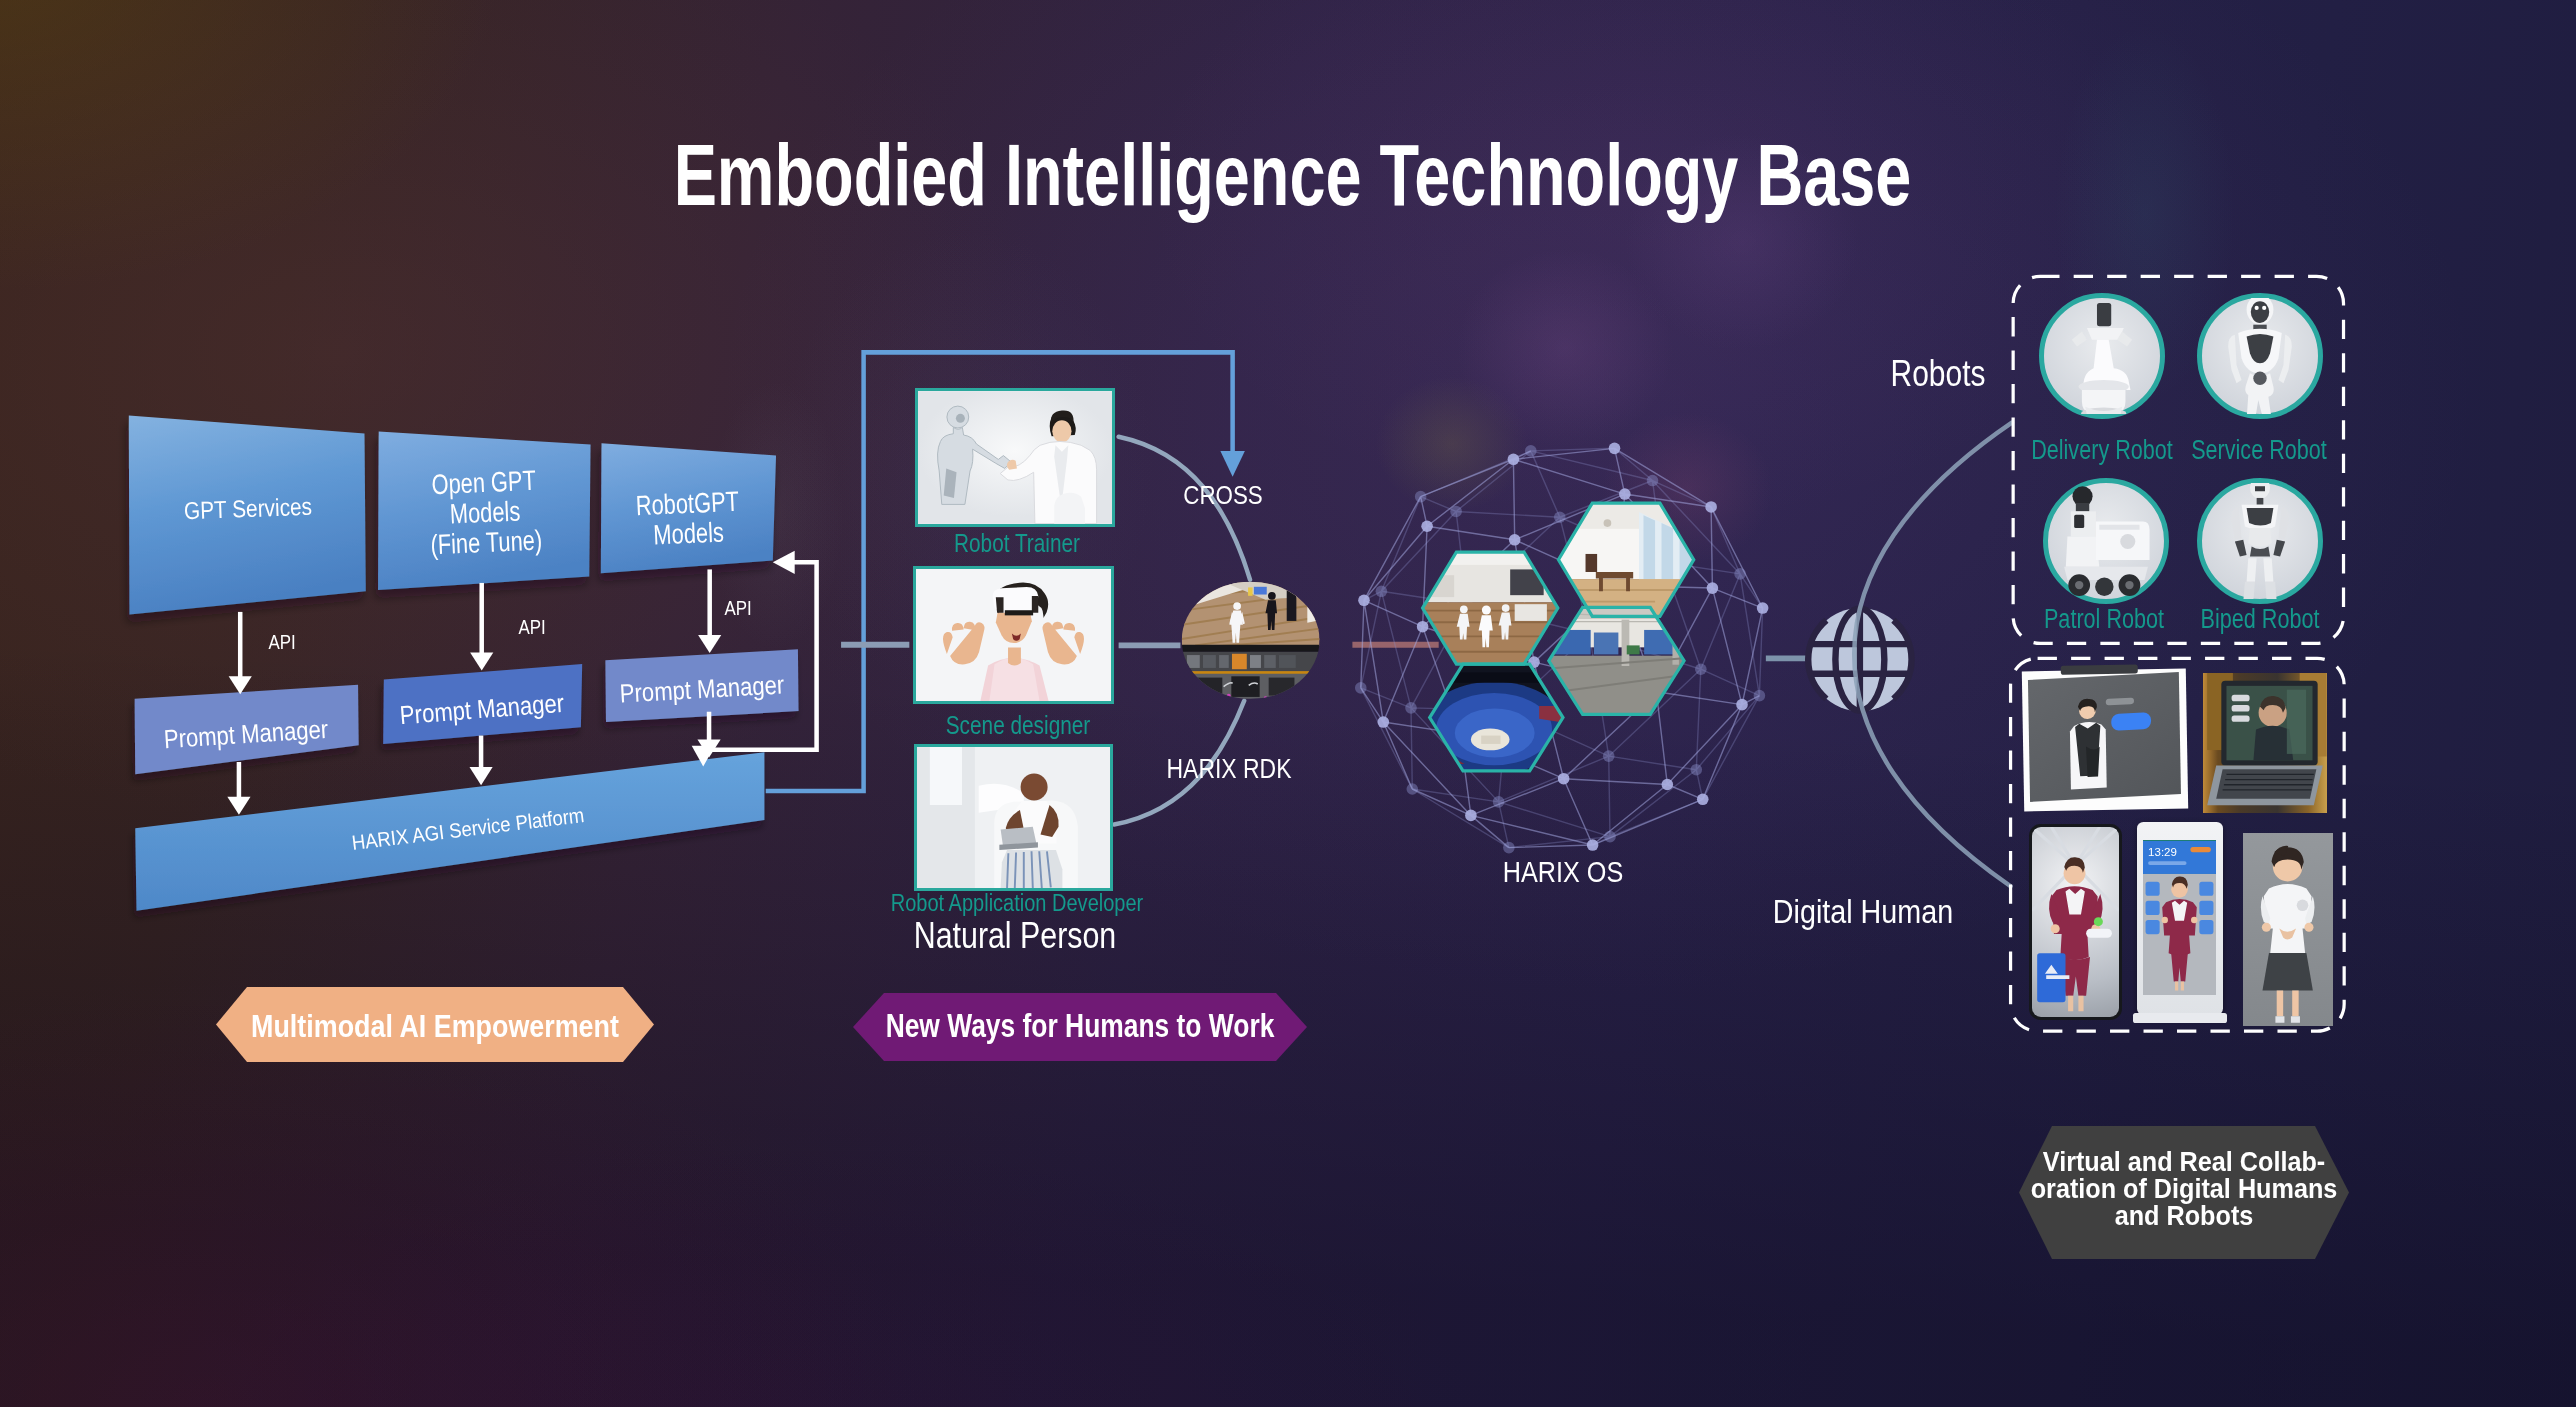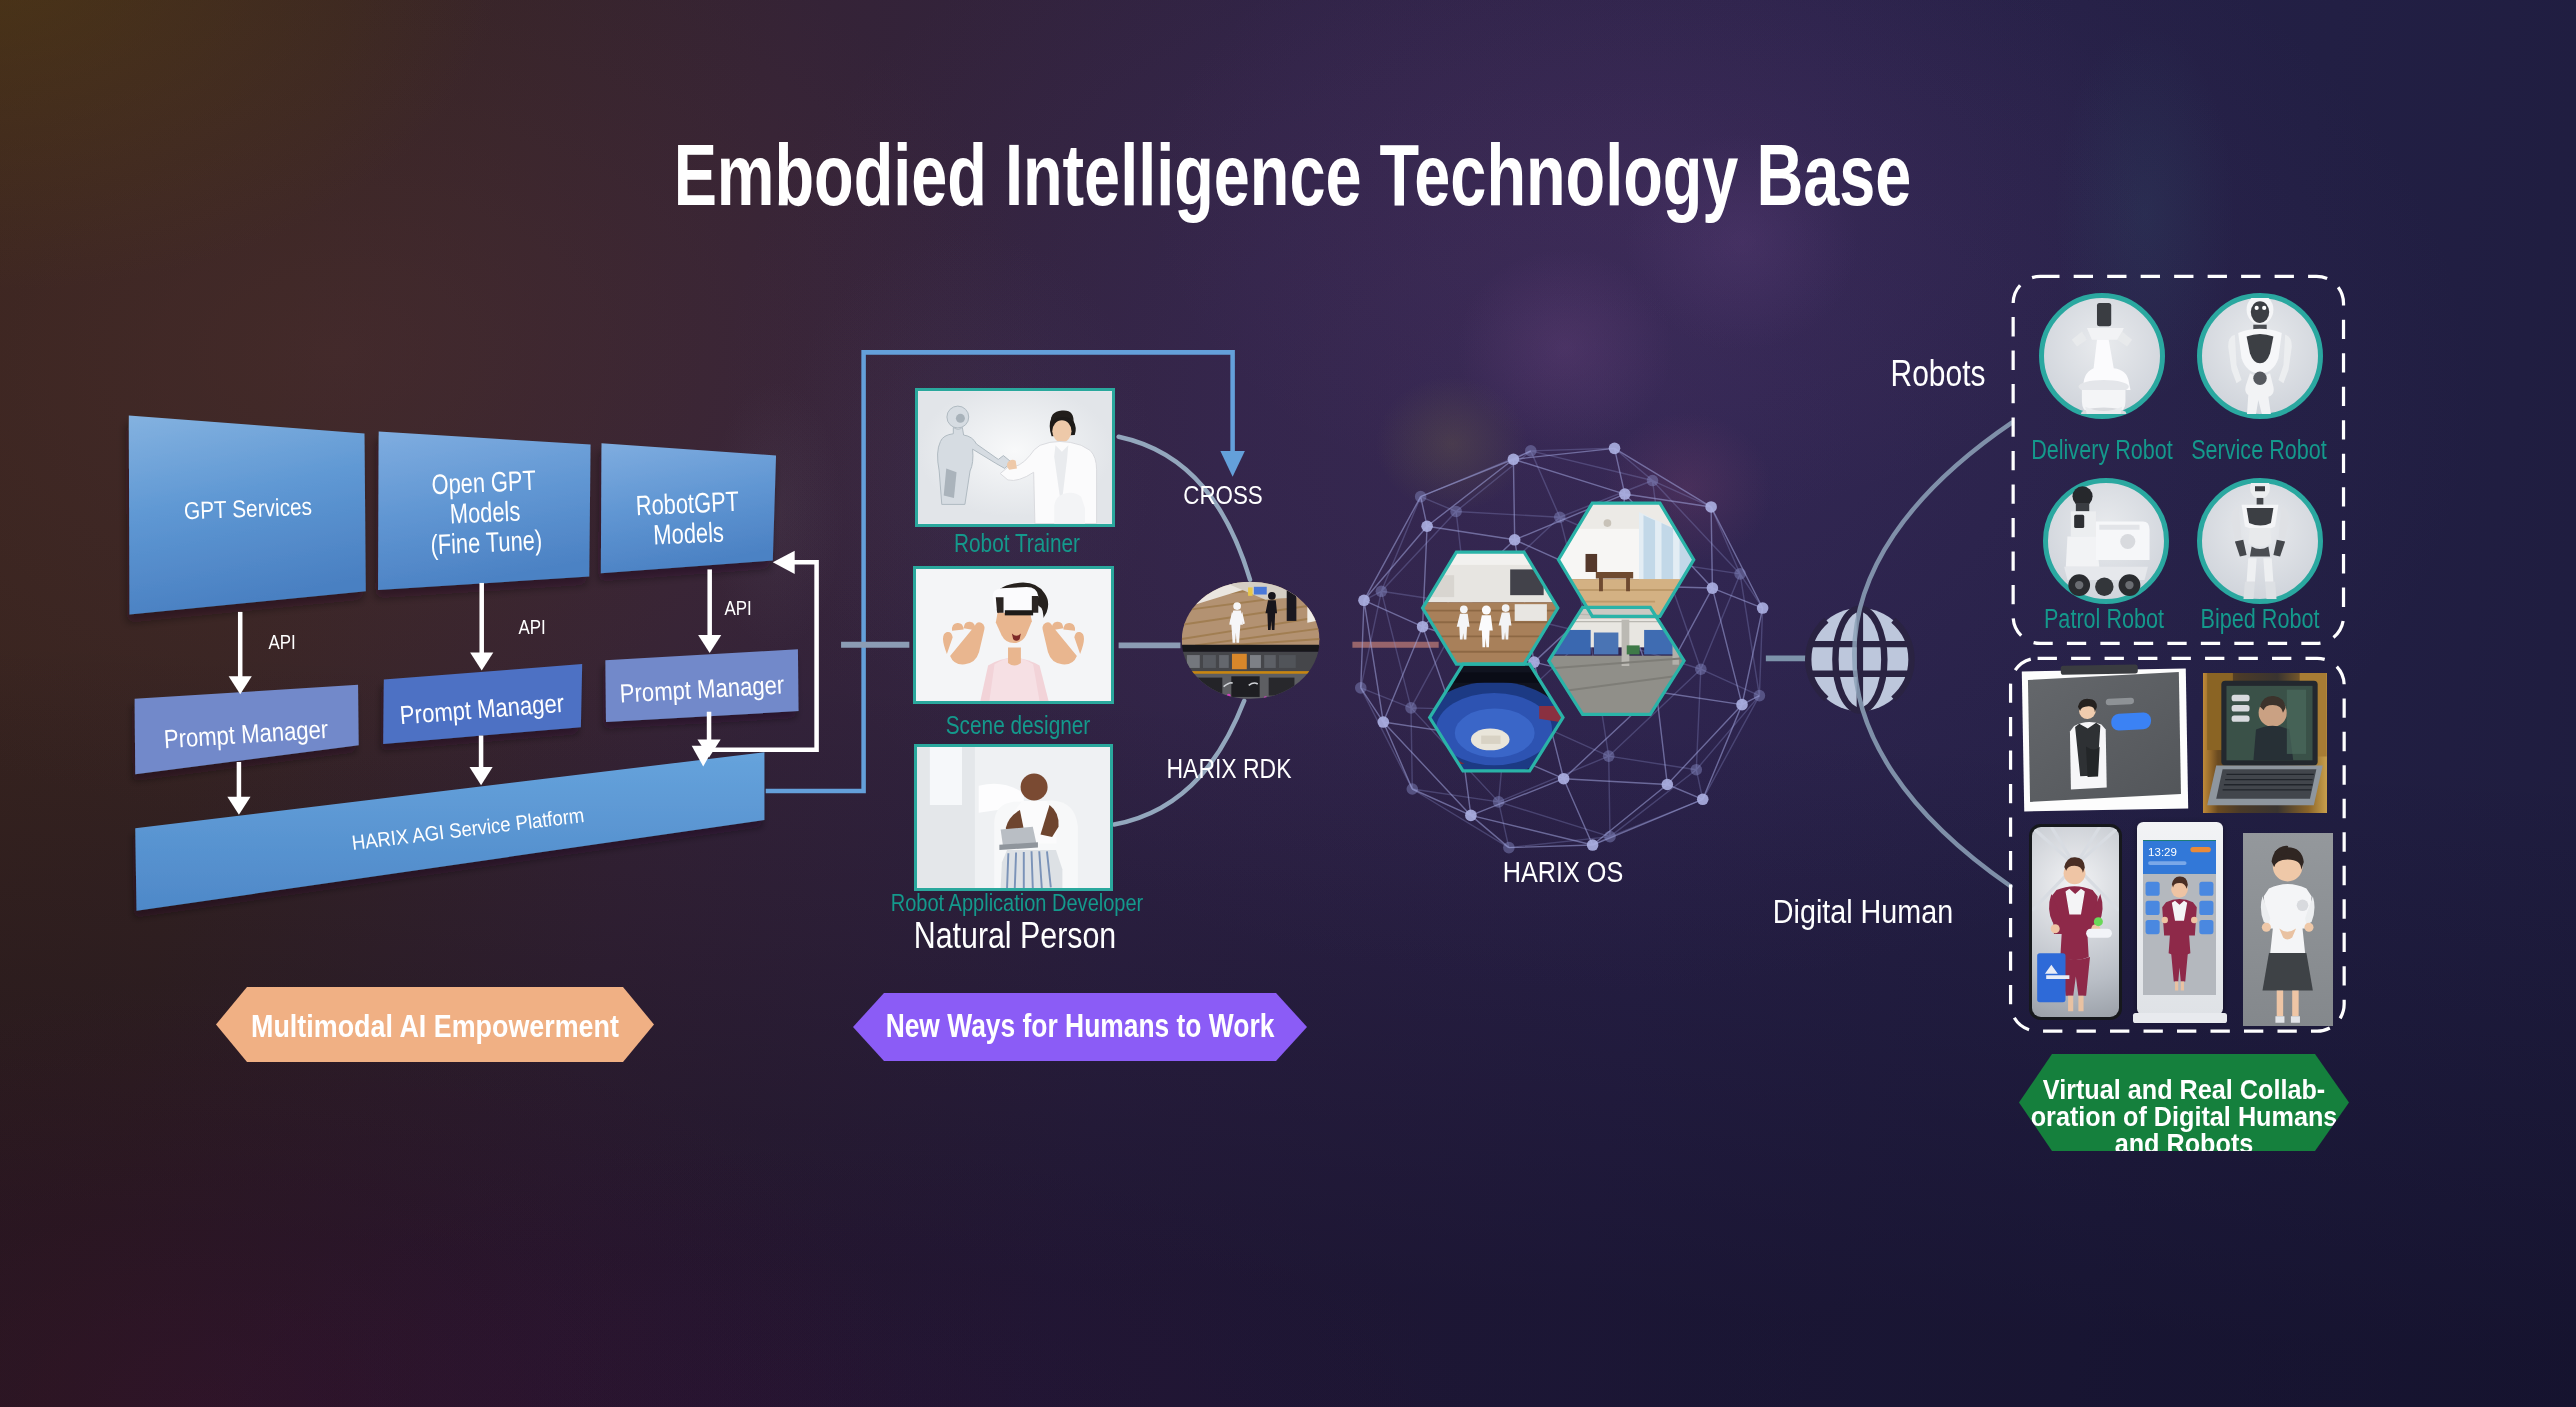--- a/index.html
+++ b/index.html
@@ -557,19 +557,19 @@
     <circle cx="92" cy="112" r="9" fill="#d8dade"></circle>
     <path d="M40 186 h58 l10 58 h-78 Z" fill="#3e4246"></path>
     <path d="M52 244 h10 v40 h-10 Z m24 0 h10 v40 h-10 Z" fill="#eec5a5"></path>
     <path d="M50 284 h14 v10 h-14 Z m24 0 h14 v10 h-14 Z" fill="#e2e4e8"></path>
   </svg>
 </div>
 
 <div class="abs" style="left:216px;top:987px;width:438px;height:75px;background:#f0b084;clip-path:polygon(31px 0,407px 0,100% 50%,407px 100%,31px 100%,0 50%);filter:drop-shadow(0 5.2px 16.7px rgba(140,170,255,0.45))">
   <div class="txt" style="left:50%;margin-left:-515px;top:21px;font-size:32px;font-weight:bold;transform:scaleX(0.84)">Multimodal AI Empowerment</div>
 </div>
-<div class="abs" style="left:853px;top:993px;width:454px;height:68px;background:#8b5cf6;clip-path:polygon(31px 0,423px 0,100% 50%,423px 100%,31px 100%,0 50%);filter:drop-shadow(0 5.2px 16.7px rgba(140,170,255,0.45))">
+<div class="abs" style="left:853px;top:993px;width:454px;height:68px;background:#701a75;clip-path:polygon(31px 0,423px 0,100% 50%,423px 100%,31px 100%,0 50%);filter:drop-shadow(0 5.2px 16.7px rgba(140,170,255,0.45))">
   <div class="txt" style="left:50%;margin-left:-515px;top:13.5px;font-size:33px;font-weight:bold;transform:scaleX(0.80)">New Ways for Humans to Work</div>
 </div>
-<div class="abs" style="left:2019px;top:1054px;width:330px;height:97px;background:#15803d;clip-path:polygon(33px 0,296px 0,100% 50%,296px 100%,33px 100%,0 50%);filter:drop-shadow(0 5.2px 16.7px rgba(140,170,255,0.45))">
+<div class="abs" style="left:2019px;top:1126px;width:330px;height:133px;background:#404040;clip-path:polygon(33px 0,296px 0,100% 50%,296px 100%,33px 100%,0 50%);filter:drop-shadow(0 5.2px 16.7px rgba(140,170,255,0.45))">
   <div class="txt" style="left:50%;margin-left:-515px;top:22px;font-size:28px;line-height:27px;font-weight:bold;transform:scaleX(0.9)">Virtual and Real Collab-<br>oration of Digital Humans<br>and Robots</div>
 </div>
 
 
 </body></html>

